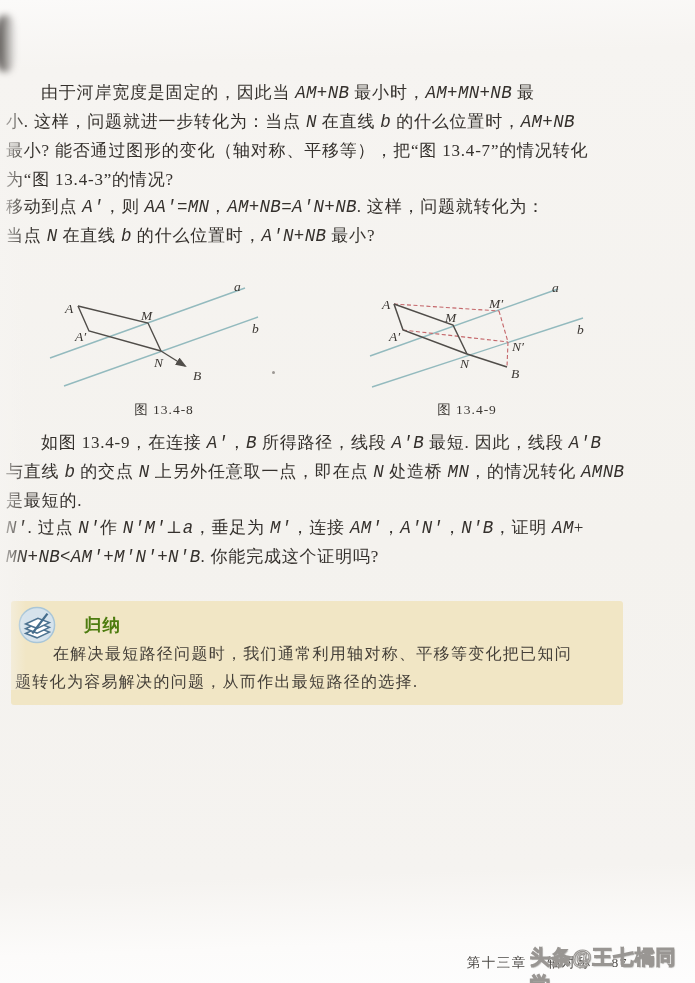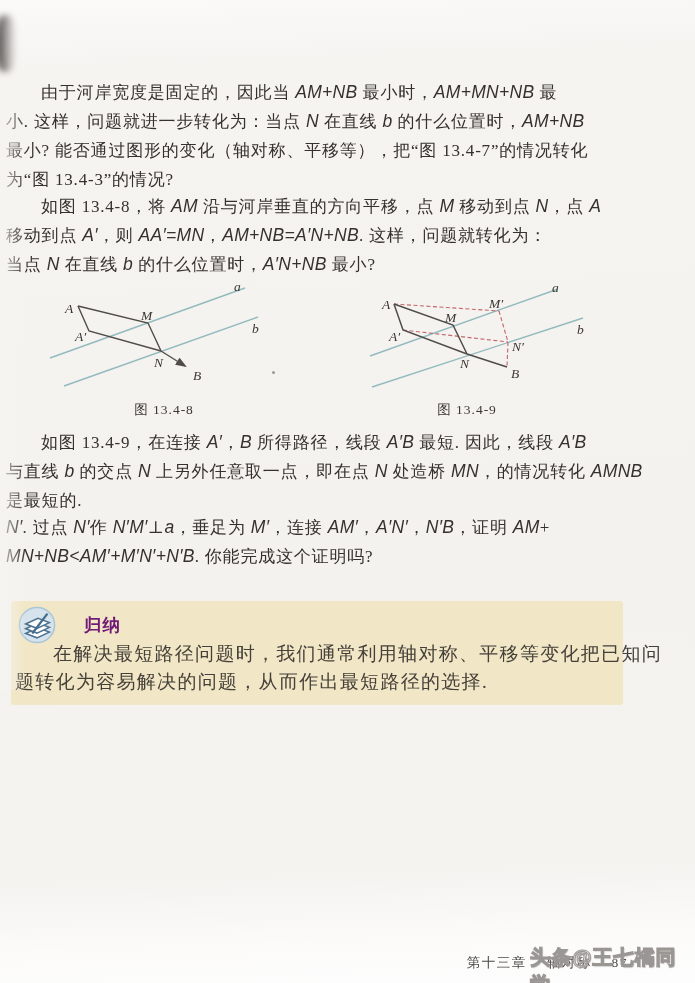--- a/index.html
+++ b/index.html
@@ -15,39 +15,39 @@
     filter:blur(3px);border-radius:40%;}
   .leftfade{position:absolute;left:0;top:85px;width:26px;height:605px;
     background:linear-gradient(to right,rgba(246,244,241,.8),rgba(246,244,241,0));
     pointer-events:none;z-index:6;}
   .speck{position:absolute;left:272px;top:371px;width:3px;height:3px;border-radius:50%;
     background:#6b6762;opacity:.65;}
   
   .para{position:absolute;left:6px;width:662px;}
   .tline{height:29px;line-height:29px;white-space:nowrap;font-size:17px;letter-spacing:.8px;}
   .tline.indent{padding-left:35px;}
-  .math{font-family:Liberation Sans, sans-serif;font-style:italic;
+  .math{font-family:Liberation Mono, monospace;font-style:italic;
     font-size:17.5px;letter-spacing:.3px;}
   .p1{top:78px}.p2{top:192px}.p3{top:428px}.p4{top:513px}
   
   .figure{position:absolute;top:275px;width:330px;height:145px;}
   .fig1{left:30px}.fig2{left:360px}
   .figure svg{display:block;width:330px;height:145px;}
   .figure text{font-family:"Liberation Serif","DejaVu Serif",serif;fill:#3b3733;}
   .lbl{font-style:italic;font-size:13.5px;}
   .cap{font-size:13.5px;letter-spacing:1px;}
   
   .summary-box{position:absolute;left:11px;top:601px;width:612px;height:104px;
     background:#f1e6c5;border-radius:3px;}
   .box-icon{position:absolute;left:7px;top:5px;width:38px;height:38px;}
   .box-title{position:absolute;left:73px;top:12px;
     font-family:"Liberation Sans","DejaVu Sans",sans-serif;font-weight:bold;
-    font-size:17.5px;color:#701a75;letter-spacing:1px;}
+    font-size:17.5px;color:#4d7c0f;letter-spacing:1px;}
   .box-text{position:absolute;left:4px;top:39px;width:604px;color:#454039;}
-  .box-text .tline{height:28px;line-height:28px;font-size:19px;letter-spacing:1.3px;}
+  .box-text .tline{height:28px;line-height:28px;font-size:16px;letter-spacing:1.3px;}
   .box-text .tline.indent{padding-left:38px;}
   
   .footer{position:absolute;top:918px;left:0;width:628px;text-align:right;
     font-size:13.5px;color:#4c4946;letter-spacing:1.5px;line-height:18px;}
   .footer span{display:inline-block;text-align:right;}
   .footer .gap{margin-left:15px;margin-top:36px;}
   .watermark{position:absolute;top:944px;left:530px;
     font-family:"Liberation Sans","DejaVu Sans",sans-serif;font-weight:bold;
     font-size:20px;letter-spacing:1px;color:#ffffff;
     -webkit-text-stroke:1.1px #999693;
@@ -60,21 +60,20 @@
 
   <div class="smudge"></div>
 
   <div class="para p1">
       <div class="tline indent"><span>由于河岸宽度是固定的，因此当 </span><span class="math">AM+NB</span><span> 最小时，</span><span class="math">AM+MN+NB</span><span> 最</span></div>
       <div class="tline"><span>小. 这样，问题就进一步转化为：当点 </span><span class="math">N</span><span> 在直线 </span><span class="math">b</span><span> 的什么位置时，</span><span class="math">AM+NB</span></div>
       <div class="tline"><span>最小? 能否通过图形的变化（轴对称、平移等），把“图 13.4-7”的情况转化</span></div>
       <div class="tline"><span>为“图 13.4-3”的情况?</span></div>
     </div>
   <div class="para p2">
-      <div class="tline indent"><span>如图 13.4-8，将 </span><span class="math">AM</span><span> 沿与河岸垂直的方向平移，点 </span><span class="math">M</span><span> 移动到点 </span><span class="math">N</span><span>，点 </span><span class="math">A</span></div>
       <div class="tline"><span>移动到点 </span><span class="math">A′</span><span>，则 </span><span class="math">AA′=MN</span><span>，</span><span class="math">AM+NB=A′N+NB</span><span>. 这样，问题就转化为：</span></div>
       <div class="tline"><span>当点 </span><span class="math">N</span><span> 在直线 </span><span class="math">b</span><span> 的什么位置时，</span><span class="math">A′N+NB</span><span> 最小?</span></div>
     </div>
 
   <div class="figure fig1">
     <svg viewBox="0 0 330 145">
       <defs>
         <marker id="arrowB" markerWidth="9" markerHeight="8" refX="6.5" refY="3" orient="auto">
           <path d="M0 0 L8 3 L0 6 Z" fill="#504d49"></path>
         </marker>

